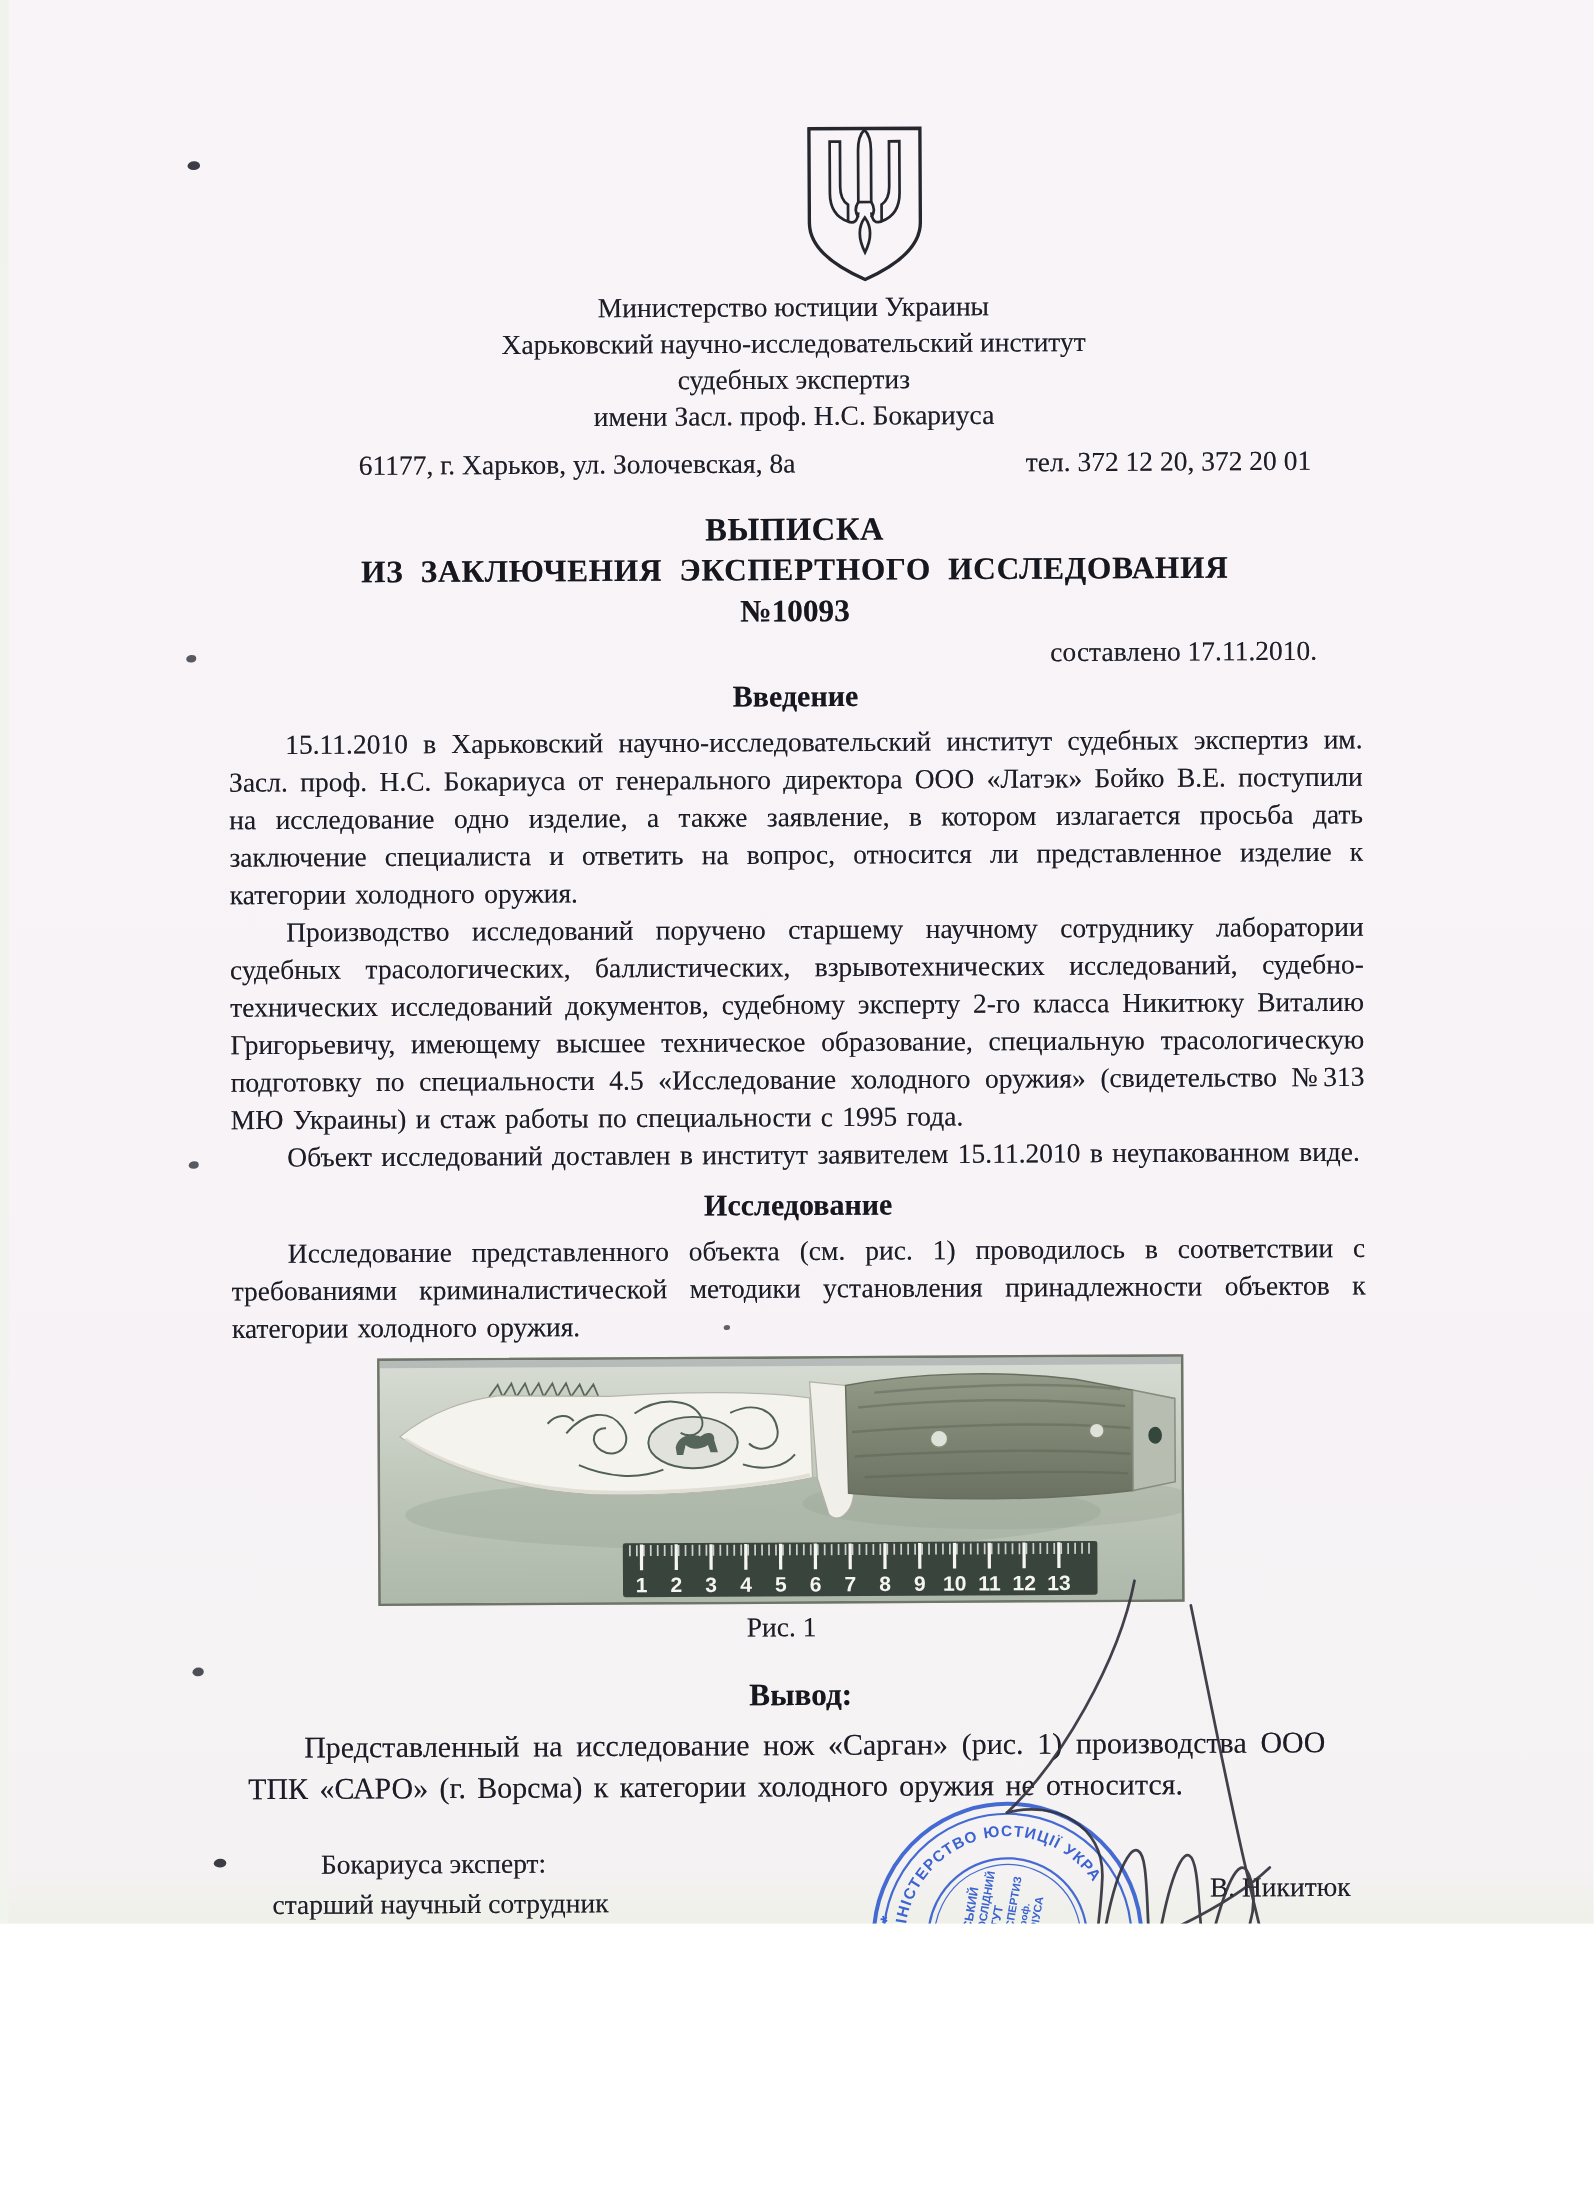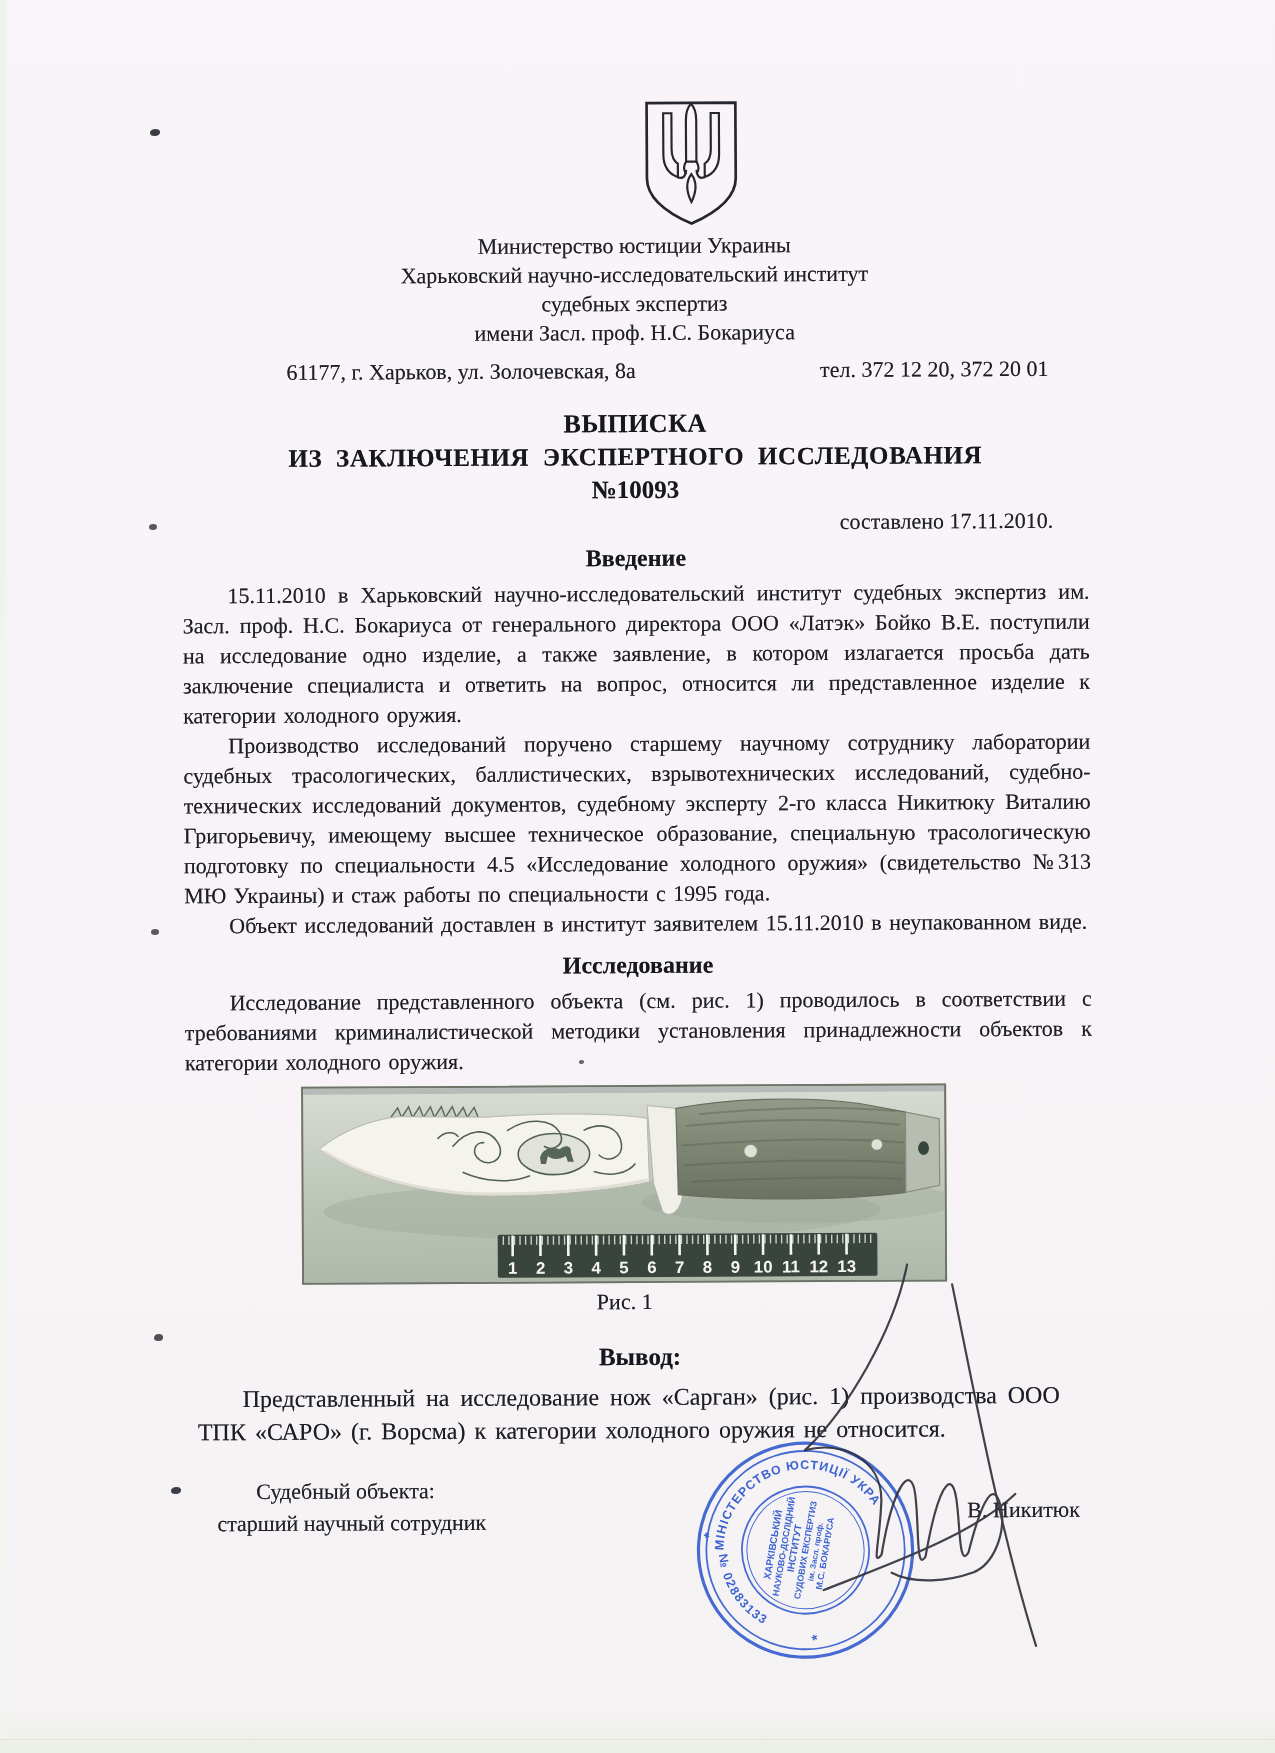--- a/index.html
+++ b/index.html
@@ -1,19 +1,19 @@
 <!DOCTYPE html>
 <html lang="ru"><head>
 <meta charset="utf-8">
 <style>
   * { margin:0; padding:0; box-sizing:border-box; }
   html,body { background:#ffffff; }
   body { font-family:"Liberation Serif","DejaVu Serif",serif; }
   .page {
-    position:relative; width:1275px; height:1753px; margin:0 auto;
+    position:relative; width:1275px; height:1539px; margin:0 auto;
     background:linear-gradient(180deg,#f8f4f7 0%, #f7f3f6 60%, #f5f2f4 97%, #eef0e8 100%);
     overflow:hidden; color:#20202a;
   }
   .scan-left-strip { position:absolute; left:0; top:0; width:7px; height:100%;
     background:linear-gradient(180deg,#eef3e9,#f2f4ee); opacity:.8; }
   .scan-bottom-strip { position:absolute; left:0; top:1739px; width:100%; height:14px;
     background:#edf0e7; border-top:1px solid #e2e6da; }
   .doc { position:absolute; left:0; top:0; width:100%; height:100%; transform:rotate(-0.3deg); }
 
   .artifact-dot { position:absolute; background:#3c3c46; border-radius:60% 50% 55% 50%; }
@@ -215,21 +215,21 @@
         </g>
       </g>
     </svg>
     <div class="fig-caption soft">Рис. 1</div>
 
     <div class="h-conclusion soft">Вывод:</div>
     <div class="p-conclusion soft">
       <p>Представленный на исследование нож «Сарган» (рис. 1) производства ООО ТПК «САРО» (г. Ворсма) к категории холодного оружия не относится.</p>
     </div>
 
-    <div class="sig-role1 soft">Судебный объекта:</div>
+    <div class="sig-role1 soft">Бокариуса эксперт:</div>
     <div class="sig-role2 soft">старший научный сотрудник</div>
     <div class="sig-name soft">В. Никитюк</div>
 
     <svg class="stamp" viewBox="-115 -115 230 230">
       <defs>
         <path id="arcTop" d="M -80 -22 A 83 83 0 0 1 80 -20" fill="none"></path>
         <path id="arcNum" d="M -78 -40 A 87 87 0 0 0 -52 68" fill="none"></path>
       </defs>
       <g transform="rotate(-18)" stroke="#2c57cd" fill="none" opacity=".95">
         <circle r="108" stroke-width="3.2"></circle>

